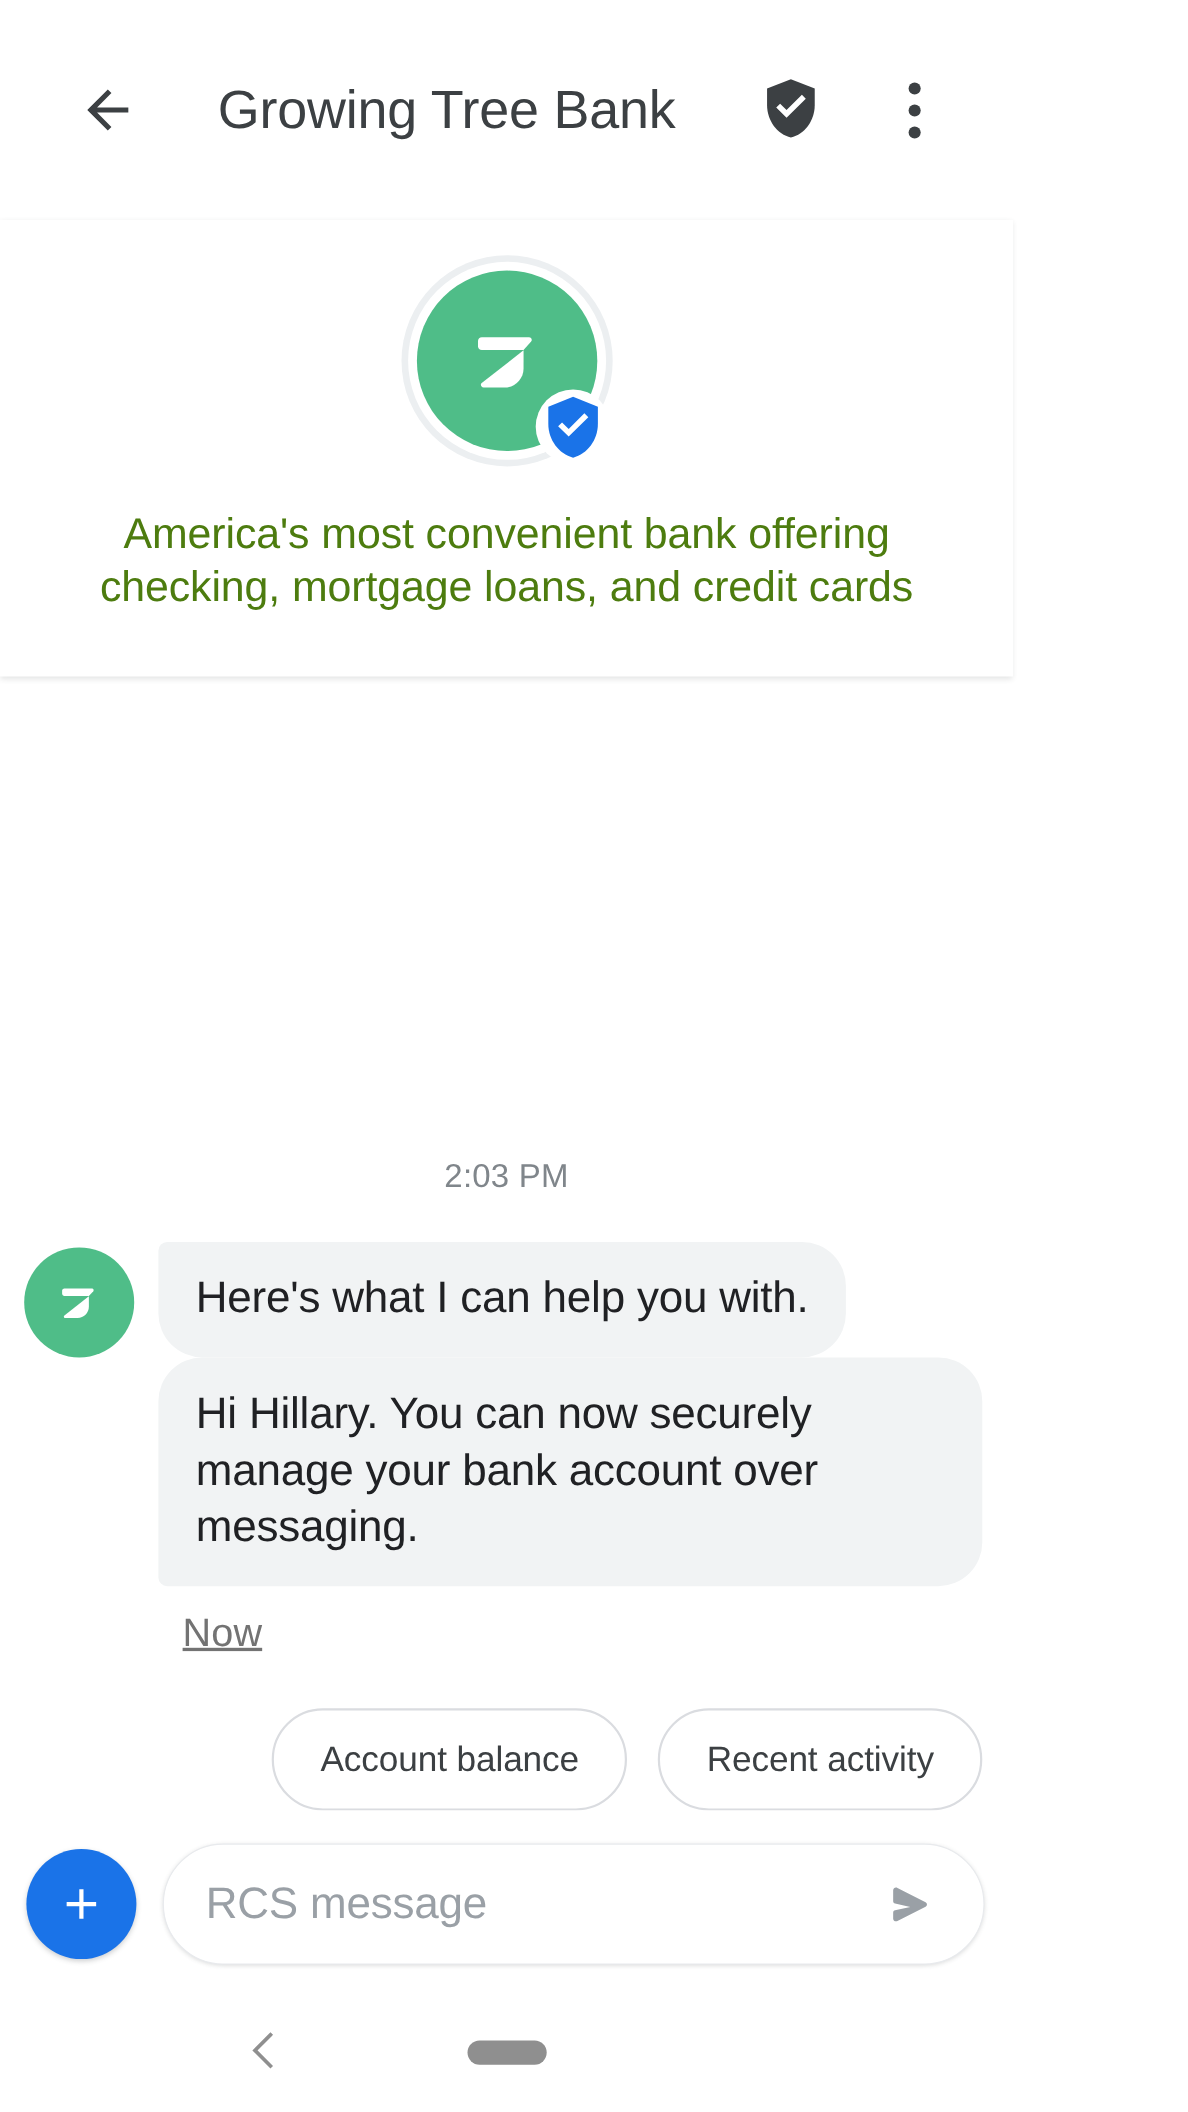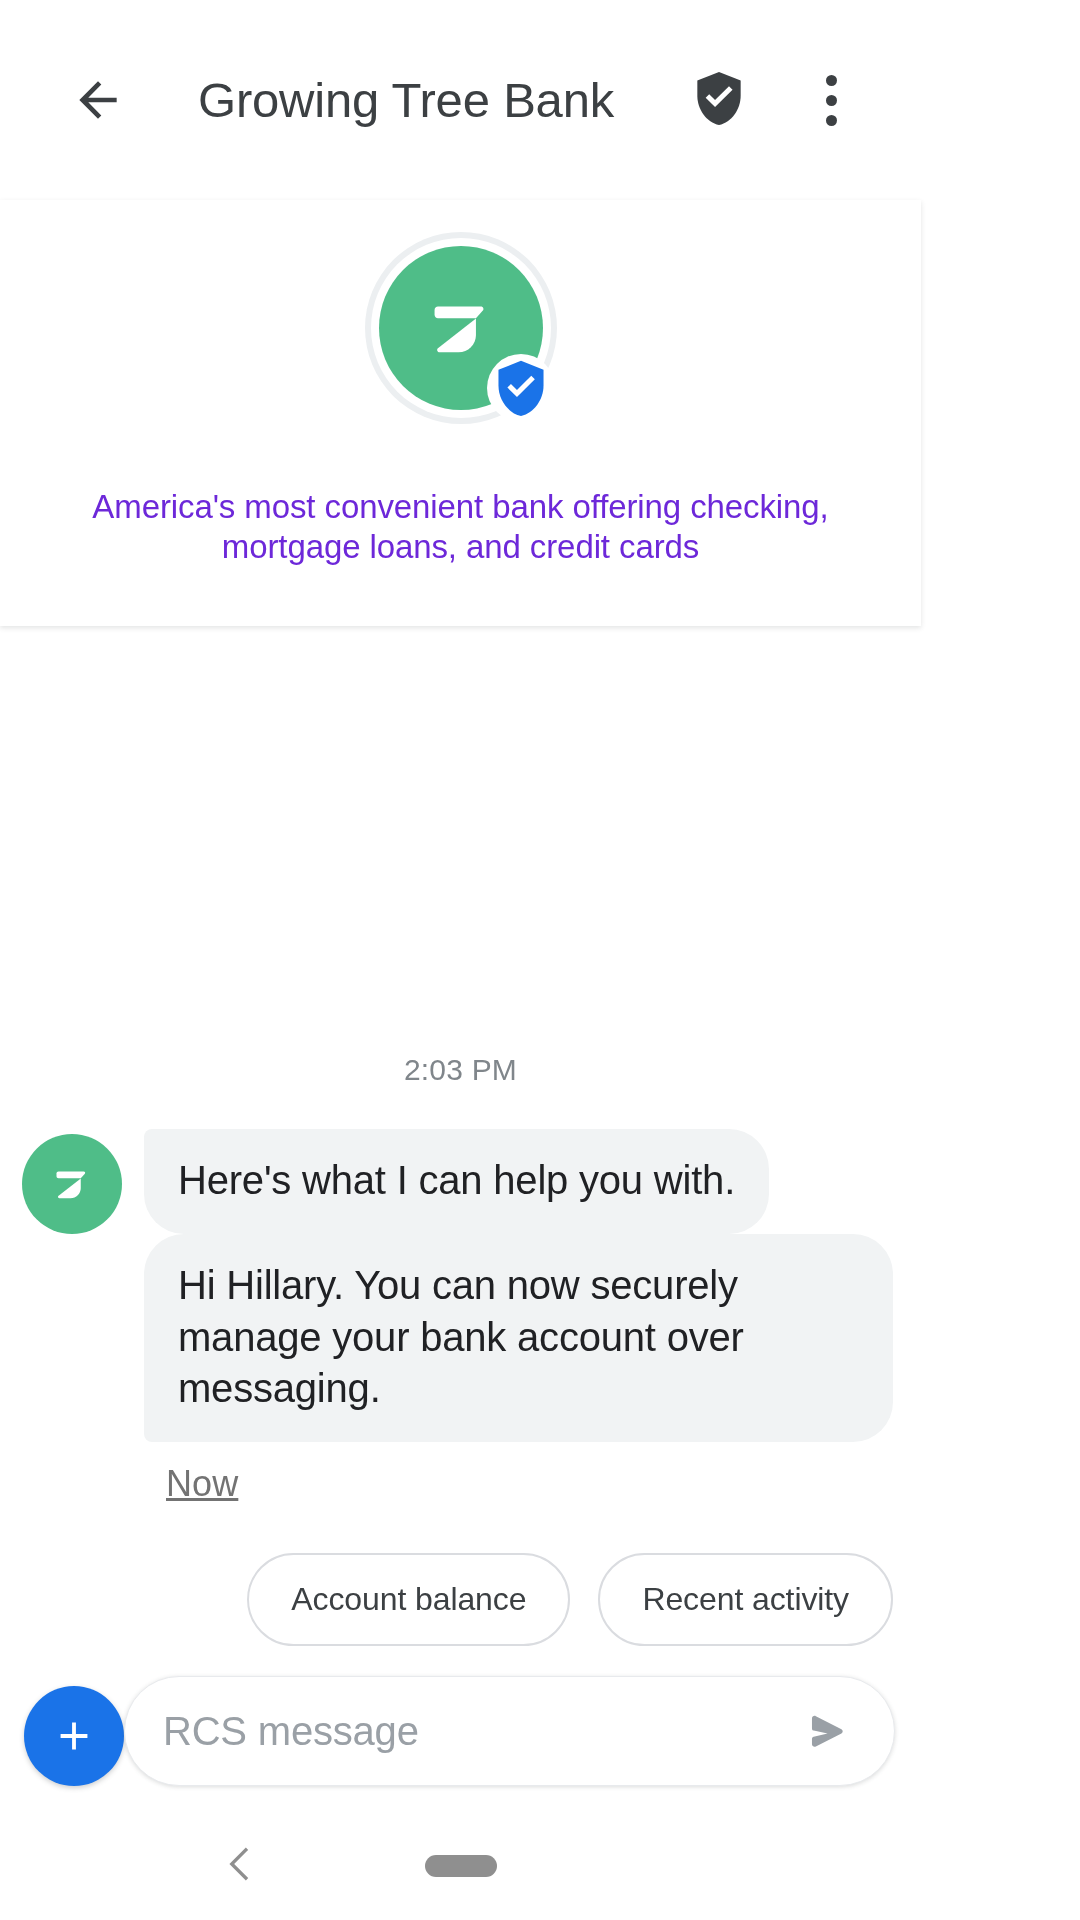--- a/index.html
+++ b/index.html
@@ -133,25 +133,25 @@
     height: 68px;
     border-radius: 50%;
     background: #ffffff;
     display: flex;
     align-items: center;
     justify-content: center;
   }
   .verified-badge svg { display: block; }
 
   .biz-desc {
-    margin: 69px auto 0;
+    margin: 44px auto 0;
     max-width: 840px;
-    font-size: 33px;
+    font-size: 39px;
     line-height: 1.22;
-    color: #6d28d9;
+    color: #4d7c0f;
     font-weight: 400;
     letter-spacing: -0.1px;
   }
 
   
   .convo {
     flex: 1 1 auto;
     position: relative;
     background: #ffffff;
     display: flex;
@@ -237,22 +237,23 @@
     font-size: 32px;
     letter-spacing: -0.1px;
     padding: 26px 42px;
     white-space: nowrap;
   }
 
   
   .composer {
     flex: 0 0 auto;
     display: flex;
-    align-items: flex-end;
+    align-items: center;
     padding: 30px 26px 26px 24px;
+    gap: 24px;
   }
   .plus-btn {
     width: 100px;
     height: 100px;
     flex: 0 0 auto;
     border-radius: 50%;
     background: #1a73e8;
     display: flex;
     align-items: center;
     justify-content: center;

